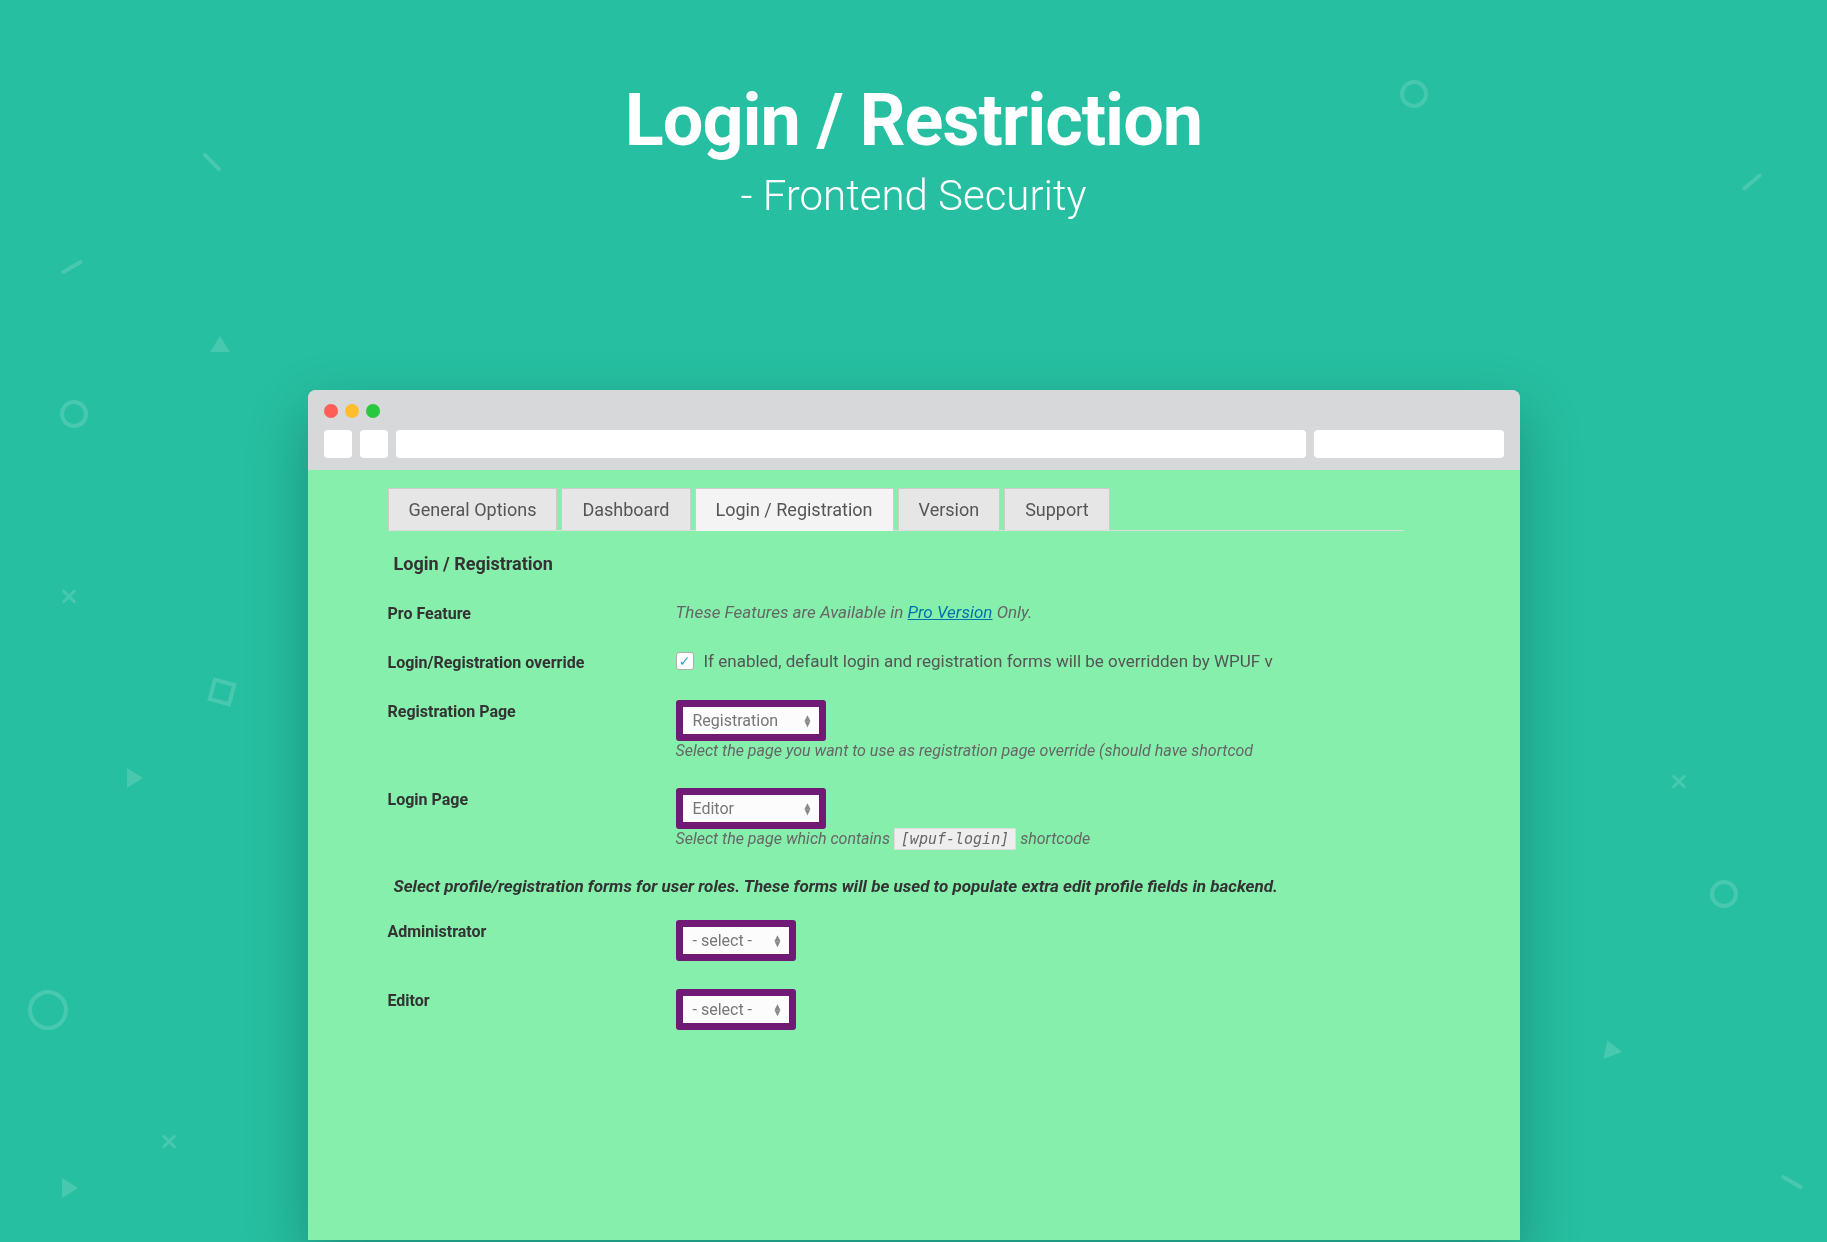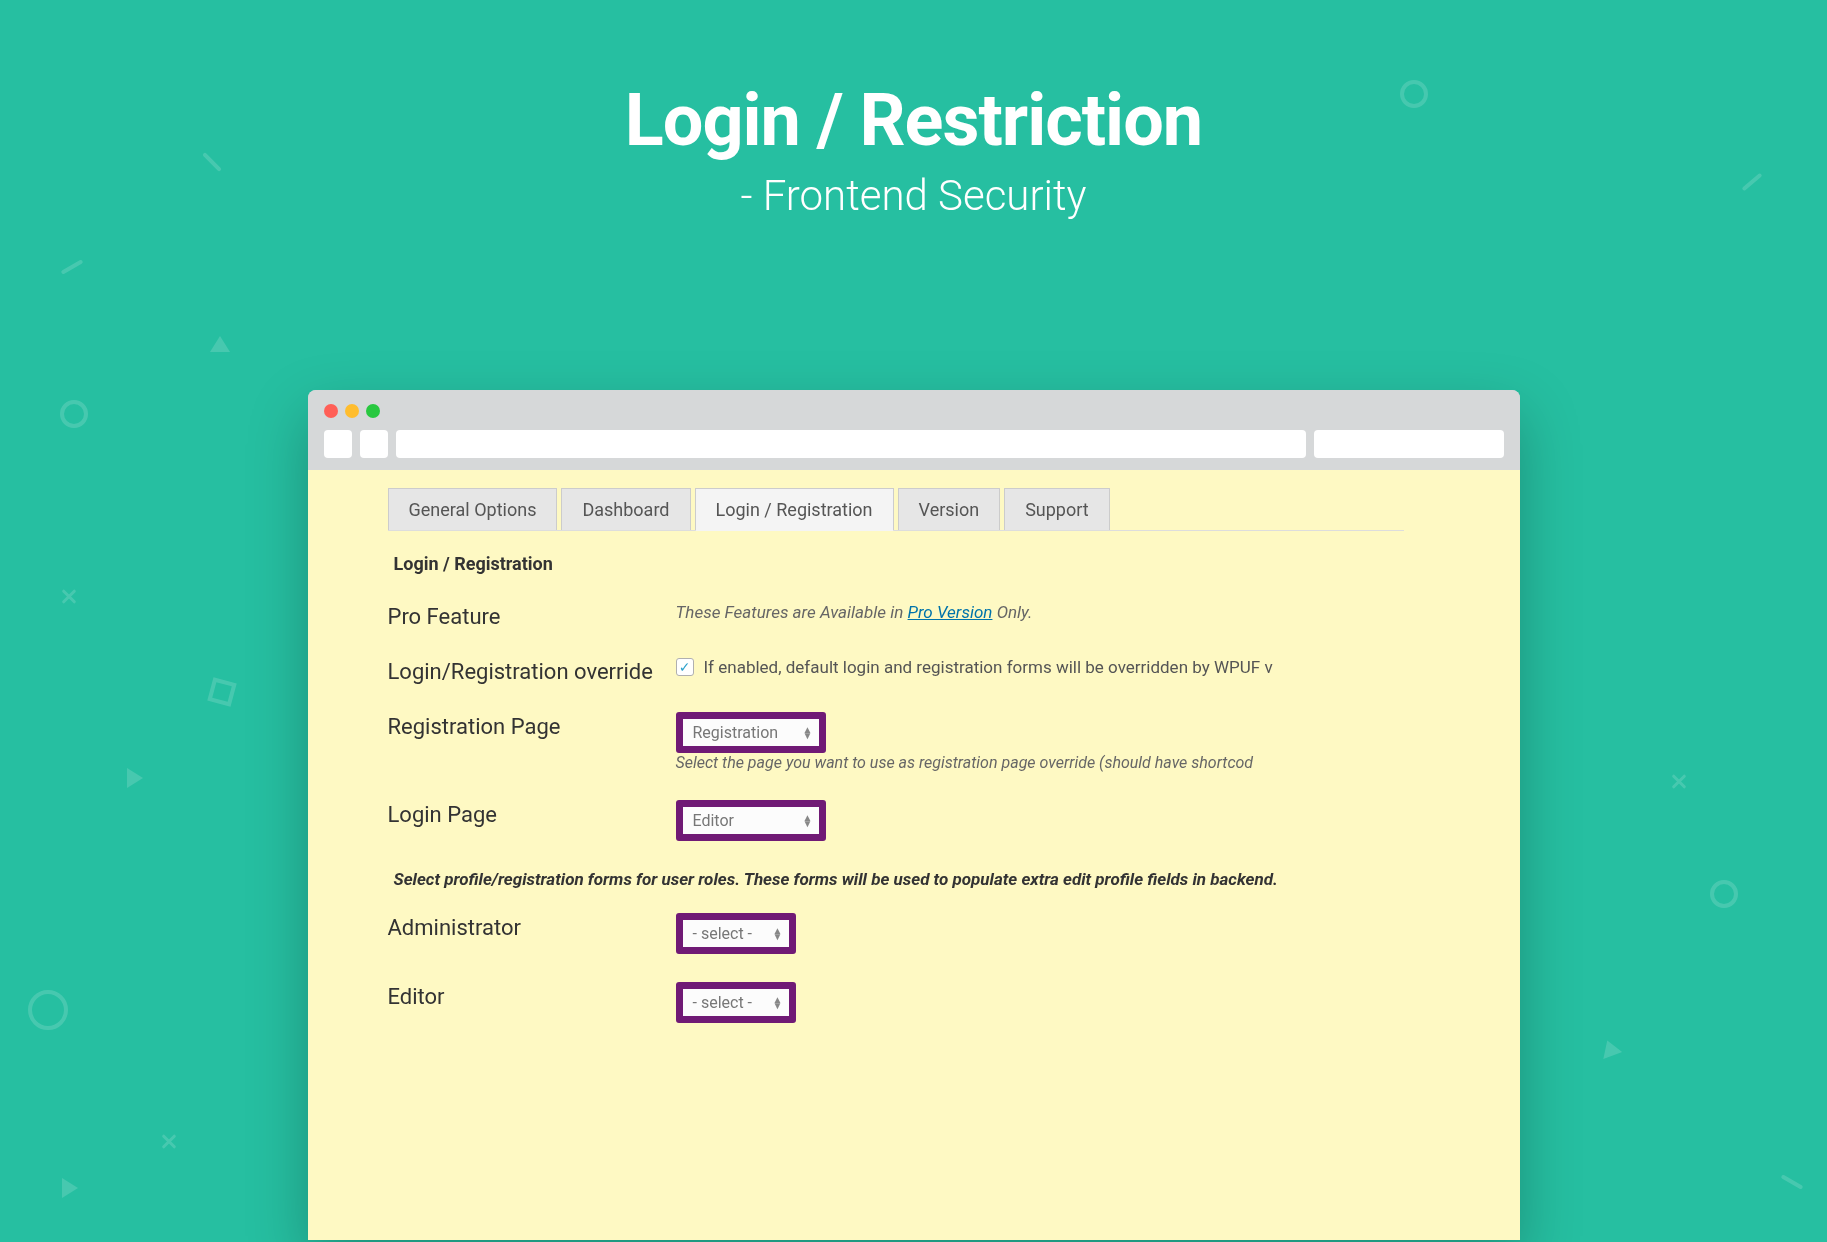--- a/index.html
+++ b/index.html
@@ -52,21 +52,21 @@
 .light { width: 14px; height: 14px; border-radius: 50%; }
 .light.red { background: #ff5f57; }
 .light.yellow { background: #ffbd2e; }
 .light.green { background: #28c840; }
 .chrome-toolbar { position: absolute; top: 40px; left: 16px; right: 16px; display: flex; gap: 8px; }
 .chrome-btn { width: 28px; height: 28px; background: #fff; border-radius: 4px; }
 .chrome-url { flex: 1; height: 28px; background: #fff; border-radius: 4px; }
 .chrome-search { width: 190px; height: 28px; background: #fff; border-radius: 4px; }
 
 .app-body {
-  background: #fef9c3;
+  background: #86efac;
   min-height: 770px;
   padding: 18px 116px 0 80px;
 }
 .tabs {
   display: flex;
   border-bottom: 1px solid #ddd;
 }
 .tab {
   padding: 10px 20px;
   font-size: 18px;
@@ -75,21 +75,21 @@
   border: 1px solid #ccc;
   border-bottom: none;
   margin-right: 4px;
   cursor: pointer;
 }
 .tab.active { background: #f4f4f4; border-bottom: 1px solid #f4f4f4; margin-bottom: -1px; position: relative; }
 
 .section-title { font-size: 18px; font-weight: 700; color: #333; margin: 22px 0 28px 6px; }
 
 .form-row { display: flex; align-items: flex-start; margin-bottom: 28px; }
-.form-label { width: 288px; font-size: 22px; font-weight: 400; color: #333; padding-top: 2px; }
+.form-label { width: 288px; font-size: 16px; font-weight: 700; color: #333; padding-top: 2px; }
 .form-value { flex: 1; font-size: 17px; color: #555; }
 .form-desc { font-style: italic; color: #666; font-size: 16px; }
 .form-desc-inline { font-style: italic; color: #666; font-size: 17px; }
 .link { color: #0073aa; text-decoration: underline; font-style: italic; }
 .checkbox-row { display: flex; align-items: center; gap: 10px; }
 .checkbox {
   width: 18px; height: 18px; border: 1px solid #b0b0b0; border-radius: 3px;
   background: #fff; display: inline-flex; align-items: center; justify-content: center;
   color: #2ea2cc; font-size: 14px;
 }
@@ -189,20 +189,25 @@
     <div class="form-row">
       <div class="form-label">Login Page</div>
       <div class="form-value">
         <div class="select-box">
           <span>Editor</span>
           <span class="select-caret">
               <span>▲</span>
               <span>▼</span>
             </span>
         </div>
+        <div class="form-desc">
+          <span>Select the page which contains </span>
+          <span class="code-tag">[wpuf-login]</span>
+          <span> shortcode</span>
+        </div>
       </div>
     </div>
 
     <div class="role-note">Select profile/registration forms for user roles. These forms will be used to populate extra edit profile fields in backend.</div>
 
     <div class="form-row">
       <div class="form-label">Administrator</div>
       <div class="form-value">
         <div class="select-box" style="min-width:120px">
           <span>- select -</span>

